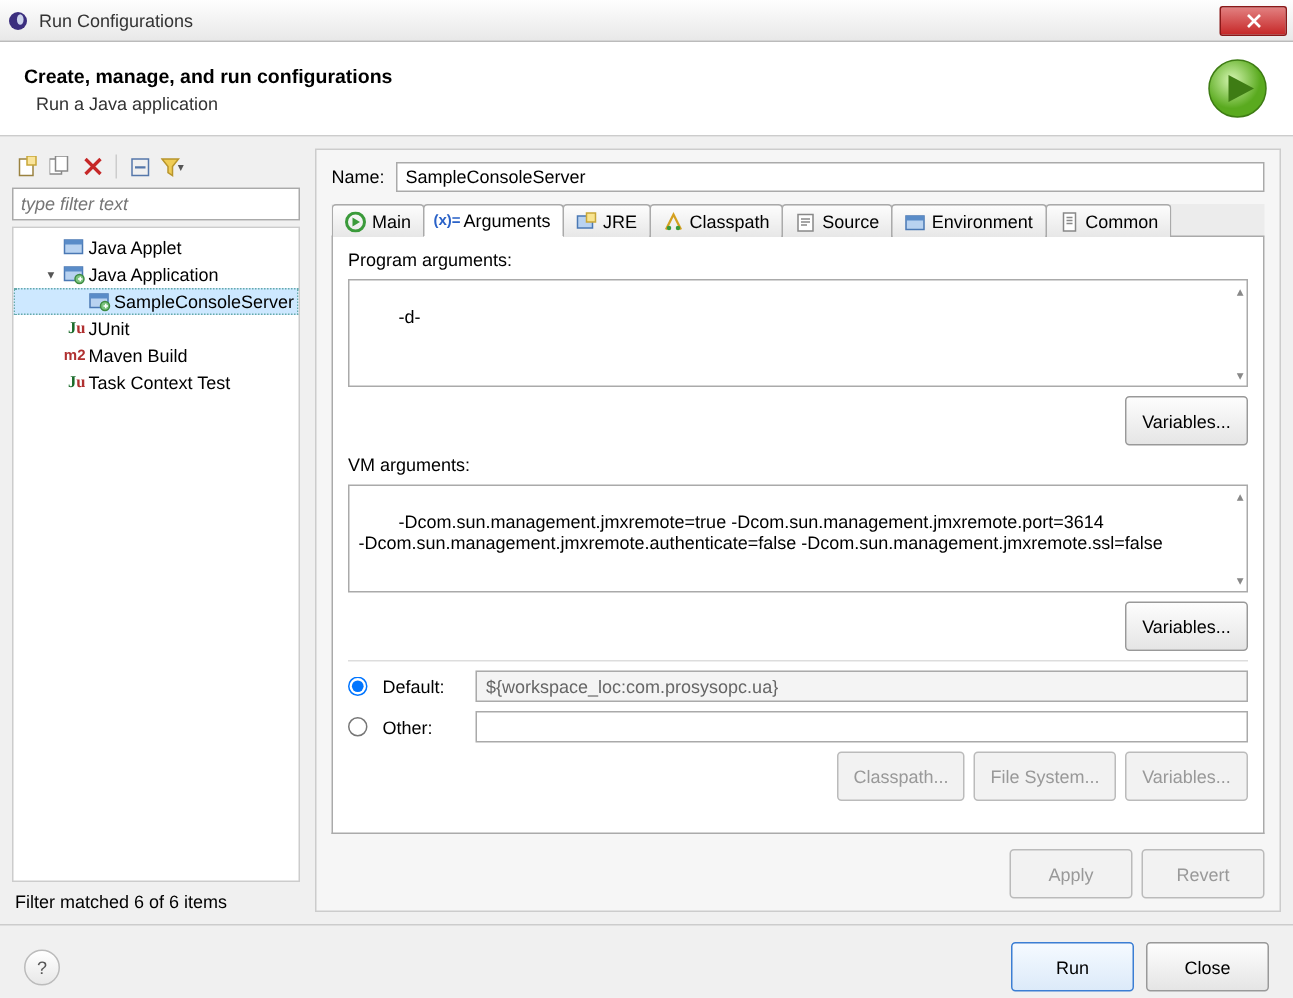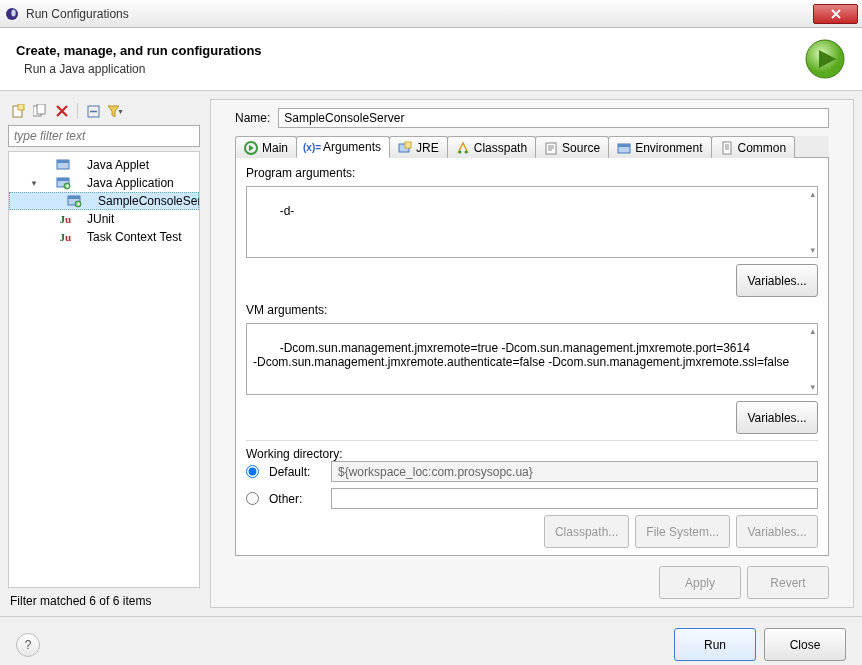--- a/index.html
+++ b/index.html
@@ -99,21 +99,21 @@
     background: #fff;
     margin-top: 4px;
     padding: 4px 0;
     overflow: auto;
   }
   .tree-item {
     display: flex;
     align-items: center;
     height: 18px;
     padding: 0 2px;
-    gap: 16px;
+    gap: 2px;
     white-space: nowrap;
   }
   .tree-item.indent1 { padding-left: 20px; }
   .tree-item.indent2 { padding-left: 40px; }
   .tree-item.selected { background: #cde8ff; border: 1px dotted #6aa; }
   .expander {
     width: 10px;
     display: inline-flex; align-items: center; justify-content: center;
     color: #555;
     font-size: 9px;
@@ -127,21 +127,21 @@
   .filter-status {
     padding: 6px 2px 0 2px;
     font-size: 12px;
   }
   .right-pane {
     flex: 1;
     display: flex;
     flex-direction: column;
     border: 1px solid #ccc;
     background: #f6f6f6;
-    padding: 8px 24px;
+    padding: 8px 10px;
     justify-content: flex-end;
   }
   .name-row {
     display: flex; align-items: center; gap: 8px; margin-bottom: 8px;
   }
   .name-row input {
     flex: 1; height: 20px; border: 1px solid #aaa; padding: 2px 5px; font-size: 12px;
   }
   .tabs {
     display: flex;
@@ -356,20 +356,27 @@
         <div class="tree-item indent1">
           <span class="expander"></span>
           <span class="tree-icon">
             <span style="color:#1b6b2b;font-family:serif;font-weight:bold;font-size:11px">J<span style="color:#b03030">u</span></span>
           </span>
           <span>JUnit</span>
         </div>
         <div class="tree-item indent1">
           <span class="expander"></span>
           <span class="tree-icon">
+            <span style="color:#b03030;font-weight:bold;font-size:10px">m2</span>
+          </span>
+          <span>Maven Build</span>
+        </div>
+        <div class="tree-item indent1">
+          <span class="expander"></span>
+          <span class="tree-icon">
             <span style="color:#1b6b2b;font-family:serif;font-weight:bold;font-size:11px">J<span style="color:#b03030">u</span></span>
           </span>
           <span>Task Context Test</span>
         </div>
       </div>
     <div class="filter-status">Filter matched 6 of 6 items</div>
   </div>
 
   <div class="right-pane">
     <div class="name-row">
@@ -459,21 +466,20 @@
         <span>-Dcom.sun.management.jmxremote=true -Dcom.sun.management.jmxremote.port=3614
 -Dcom.sun.management.jmxremote.authenticate=false -Dcom.sun.management.jmxremote.ssl=false</span>
         <span class="scroll-up">▴</span>
         <span class="scroll-down">▾</span>
       </div>
       <div class="btn-row">
         <span class="btn">Variables...</span>
       </div>
 
       <div class="workdir">
-        <div class="field-label">Working directory:</div>
         <div class="radio-row">
           <input type="radio" name="wd" checked="" style="">
           <span style="width:52px">Default:</span>
           <input class="radio-field readonly" readonly="" value="${workspace_loc:com.prosysopc.ua}" style="">
         </div>
         <div class="radio-row">
           <input type="radio" name="wd" style="">
           <span style="width:52px">Other:</span>
           <input class="radio-field" style="">
         </div>

